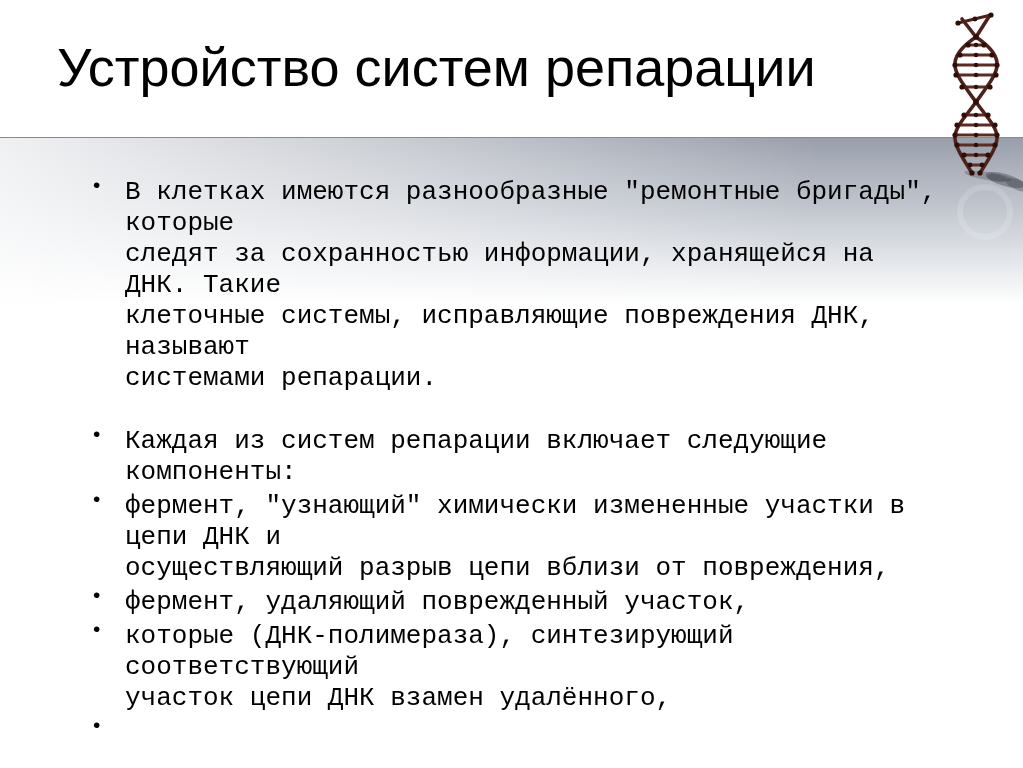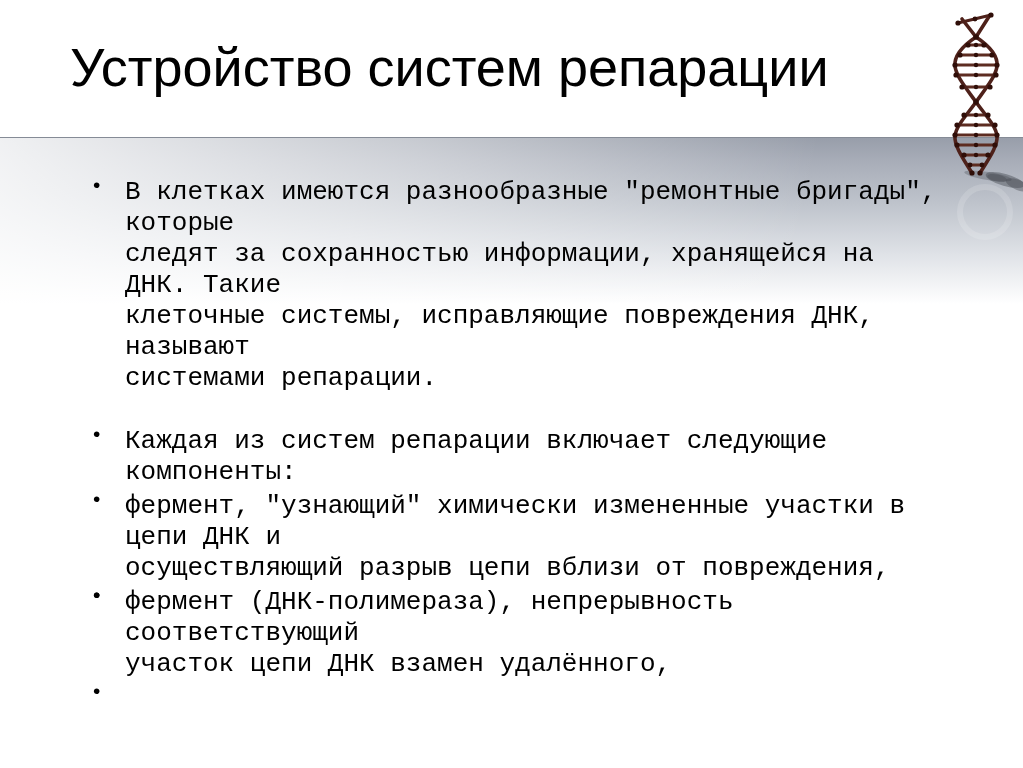--- a/index.html
+++ b/index.html
@@ -9,21 +9,21 @@
     height: 768px;
     background: #ffffff;
     overflow: hidden;
     font-family: "Liberation Sans", "DejaVu Sans", sans-serif;
     color: #000000;
   }
 
   
   .title {
     position: absolute;
-    left: 70px;
+    left: 57px;
     top: 37px;
     margin: 0;
     font-size: 54px;
     font-weight: 400;
     line-height: 60px;
     white-space: nowrap;
     color: #000000;
   }
 
   
@@ -184,24 +184,25 @@
         <span class="bullet-marker">•</span>
         <span class="bullet-text">Каждая из систем репарации включает следующие компоненты:</span>
       </li>
       <li>
         <span class="bullet-marker">•</span>
         <span class="bullet-text">фермент, "узнающий" химически измененные участки в цепи ДНК и
 осуществляющий разрыв цепи вблизи от повреждения,</span>
       </li>
       <li>
         <span class="bullet-marker">•</span>
-      </li>
-      <li>
-        <span class="bullet-marker">•</span>
-        <span class="bullet-text">фермент (ДНК-полимераза), непрерывность соответствующий
+        <span class="bullet-text">фермент, удаляющий поврежденный участок,</span>
+      </li>
+      <li>
+        <span class="bullet-marker">•</span>
+        <span class="bullet-text">которые (ДНК-полимераза), синтезирующий соответствующий
 участок цепи ДНК взамен удалённого,</span>
       </li>
       <li>
         <span class="bullet-marker">•</span>
       </li>
     </ul>
   </div>
 
 </div>
 

